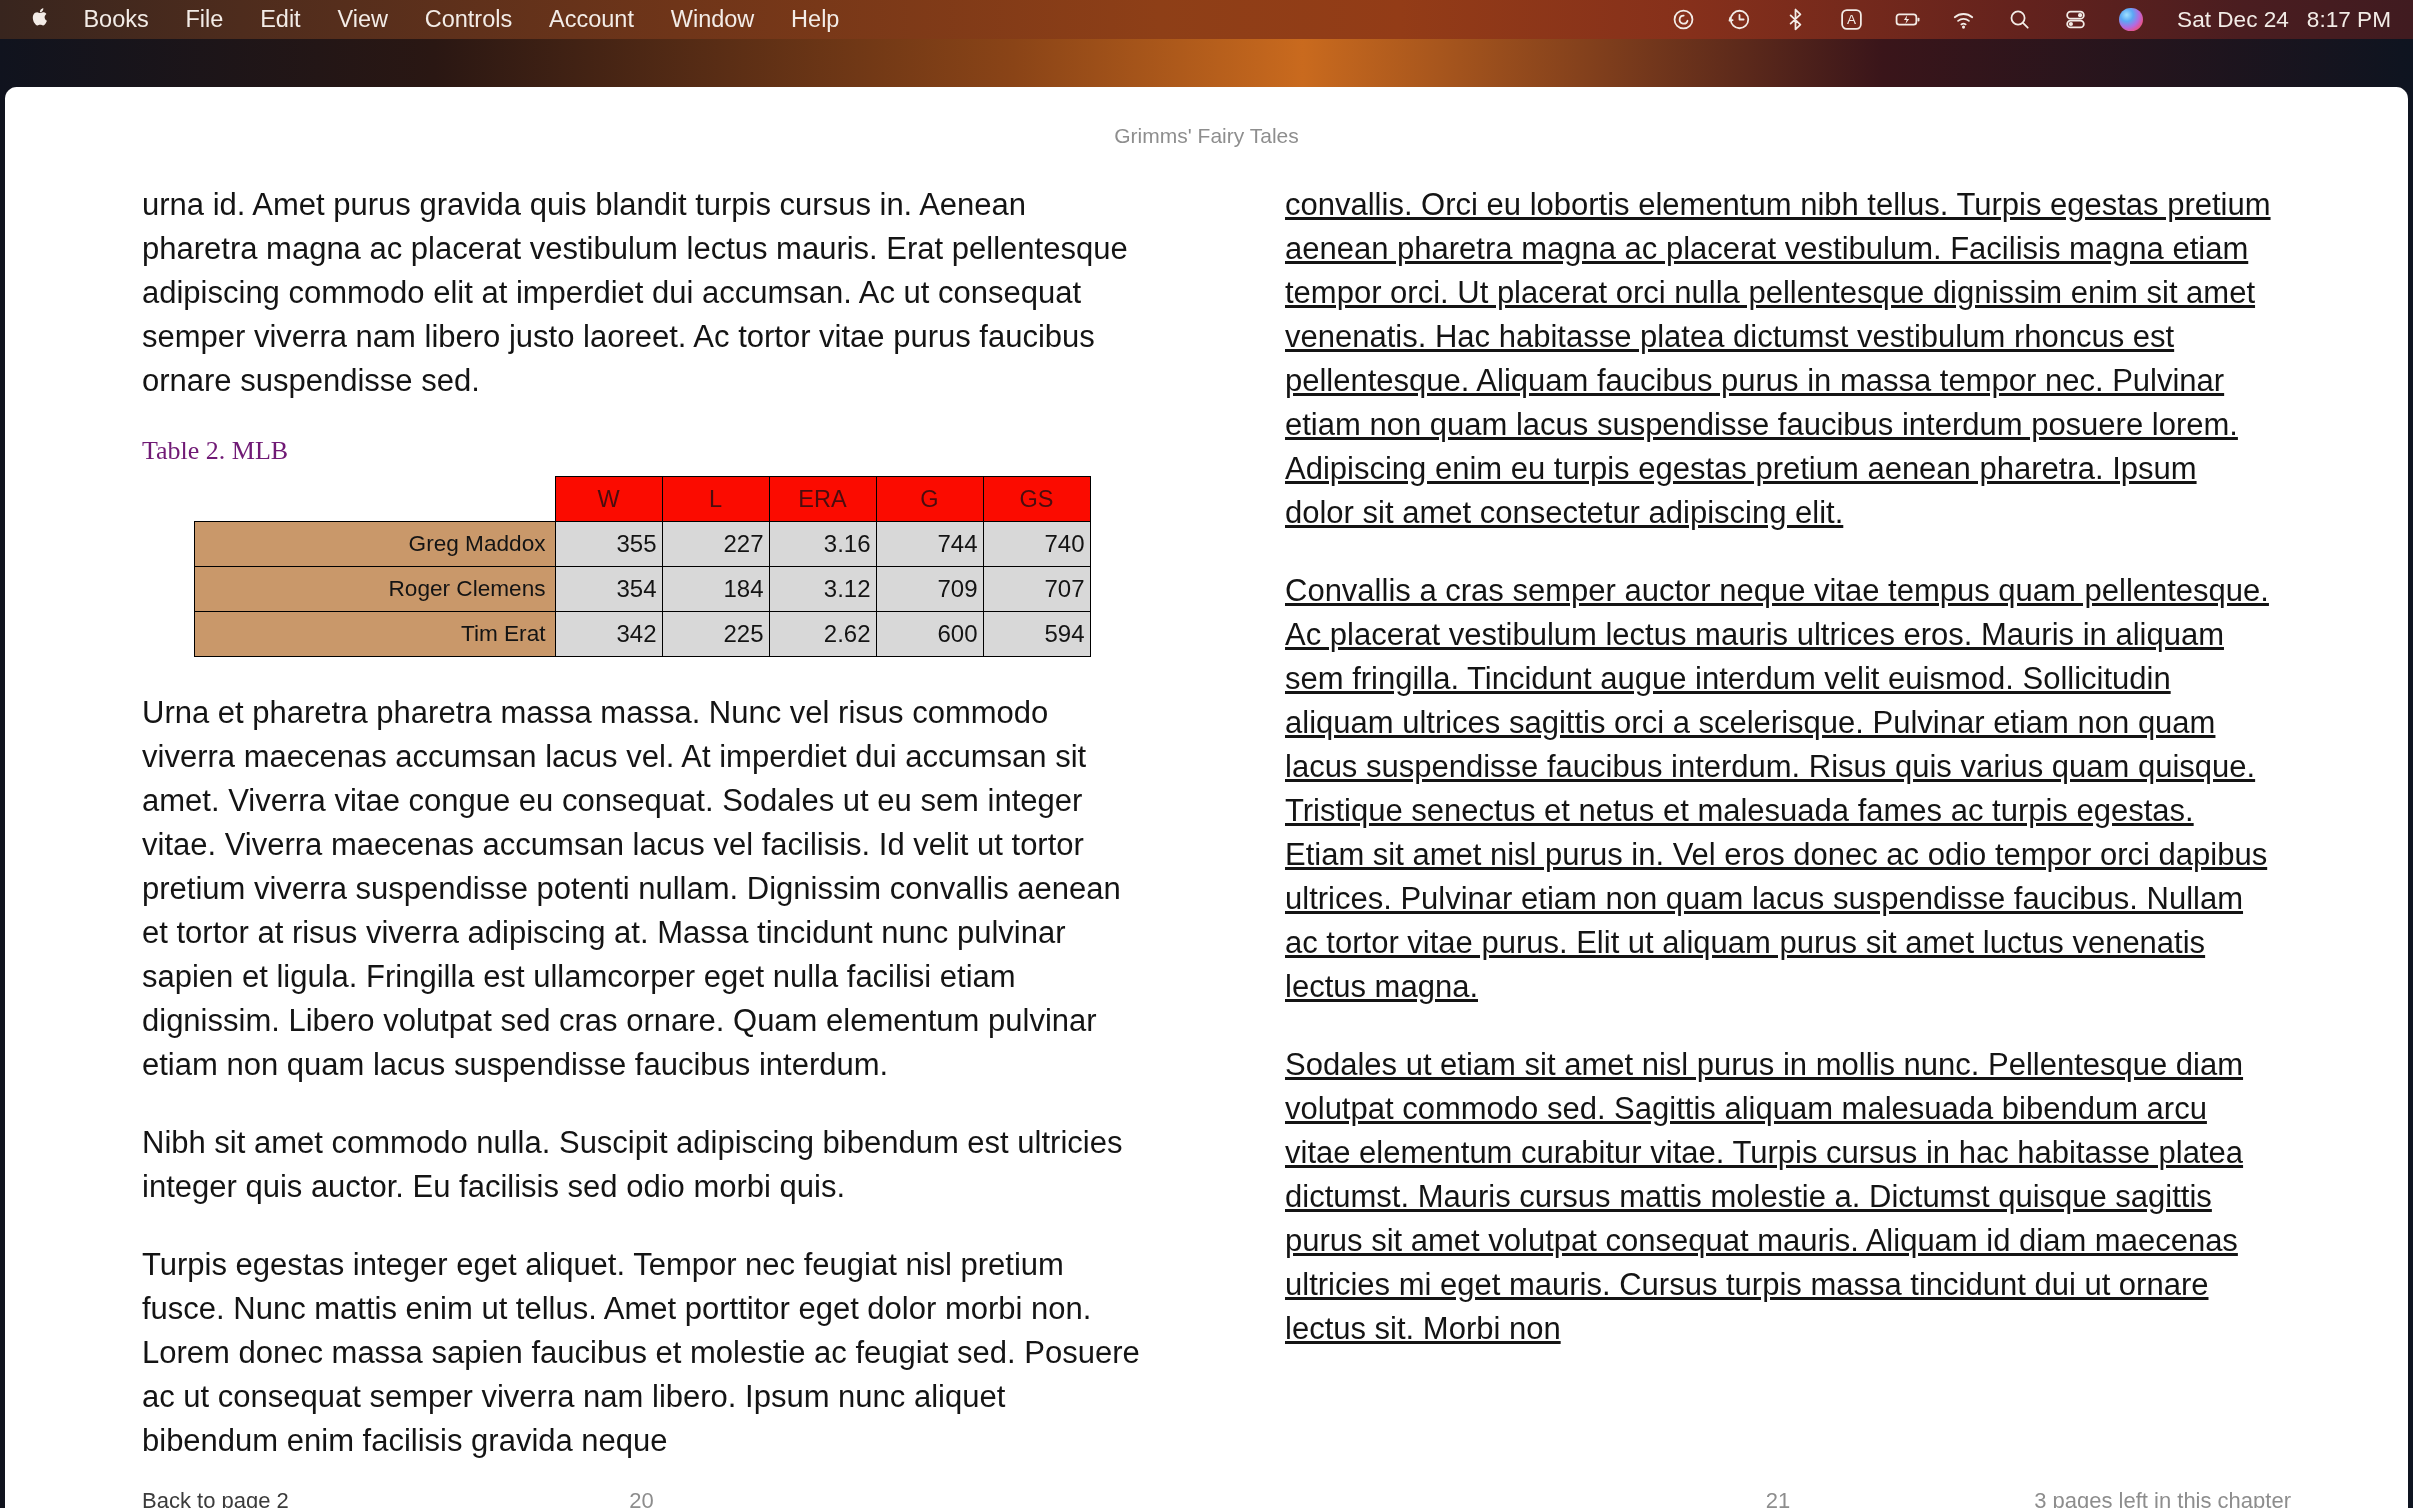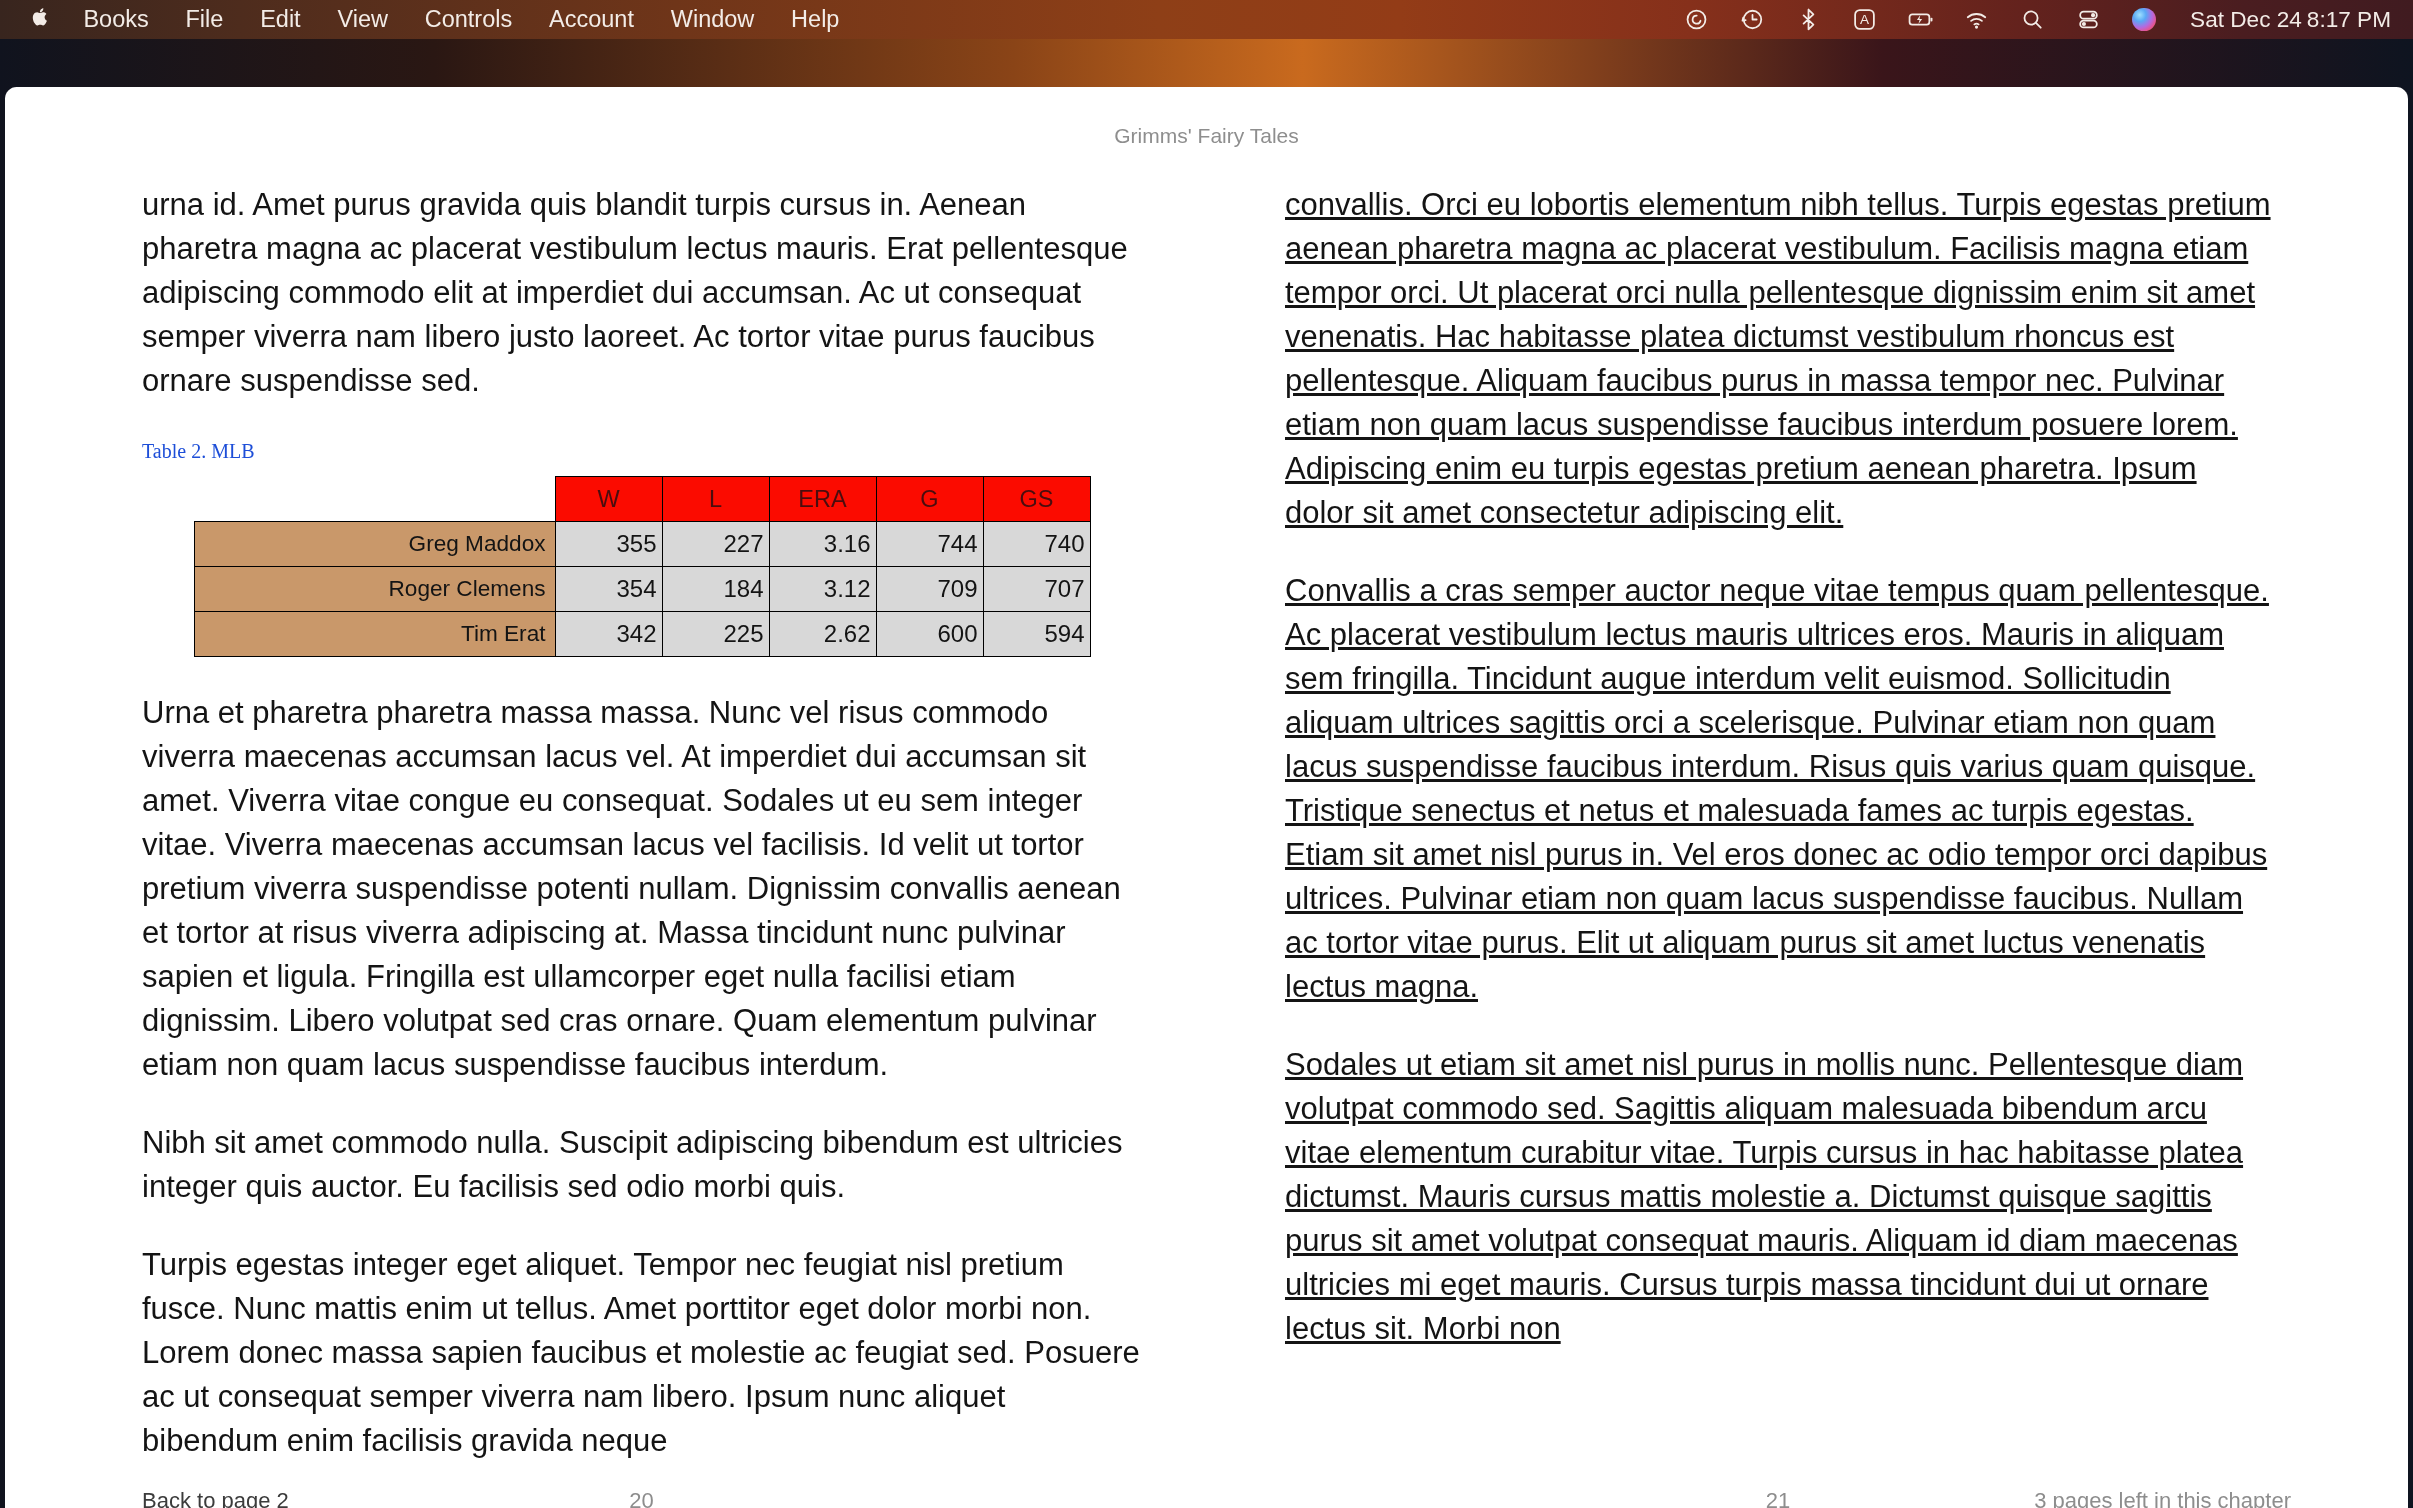--- a/index.html
+++ b/index.html
@@ -18,36 +18,36 @@
   .menu-left{display:flex;align-items:center;padding-left:25px;}
   .apple{display:flex;align-items:center;margin:0 15px 0 5px;}
   .apple svg{width:20px;height:23.5px;fill:#f3ece7;}
   .menu-item{padding:0 18.4px;white-space:nowrap;}
   .menu-item.app{font-weight:400;}
   .menu-right{display:flex;align-items:center;gap:31px;padding-right:22px;}
   .status{display:flex;align-items:center;}
   .status svg{width:25px;height:25px;display:block;stroke:#f3ece7;stroke-width:1.7;fill:none;stroke-linecap:round;stroke-linejoin:round;}
   .siri-ball{width:23.5px;height:23.5px;border-radius:50%;
     background:radial-gradient(circle at 32% 30%,#9fe0ff 0%,#5aa8f5 28%,#b36ae0 55%,#e8538c 76%,#63d08a 100%);}
-  .clock{display:flex;gap:5px;font-size:22.6px;white-space:nowrap;padding-left:3.4px;}
+  .clock{display:flex;gap:18px;font-size:22.6px;white-space:nowrap;padding-left:3.4px;}
   
   .window{
     position:absolute;top:39px;left:5px;right:5px;bottom:0;
     background:#ffffff;border-radius:11.7px 11.7px 0 0;overflow:hidden;margin-top:48px;
   }
   .book-title{position:absolute;top:37px;left:0;width:100%;text-align:center;
     color:#8e8e8e;font-size:21px;}
   .col{position:absolute;top:96px;height:1307px;overflow:hidden;
     font-size:31px;line-height:44px;color:#141414;}
   .col-left{left:137px;width:999px;}
   .col-right{left:1280px;width:986px;text-decoration:underline;}
   .col p{margin:0 0 34px;}
   
-  .table-caption{font-family:"Liberation Serif",serif;font-size:20px;line-height:28.5px;
-    color:#1d4ed8;margin:5px 0 10px;}
+  .table-caption{font-family:"Liberation Serif",serif;font-size:26px;line-height:28.5px;
+    color:#701a75;margin:5px 0 10px;}
   table.mlb{border-collapse:collapse;margin:0 0 34px 52px;table-layout:fixed;}
   table.mlb th,table.mlb td{border:1.7px solid #000;padding:0;}
   table.mlb th.blank{border:none;background:transparent;width:360px;}
   table.mlb th.hdr{background:#fb0b00;color:#4a0d0e;font-weight:400;font-size:23.5px;
     width:106px;height:30px;text-align:center;}
   table.mlb td{height:32px;}
   table.mlb td.name{background:#c9986a;text-align:right;padding-right:9px;font-size:22.6px;}
   table.mlb td.val{background:#d8d8d8;text-align:right;padding-right:5px;font-size:24px;}
   
   .back-link{position:absolute;top:1401px;left:137px;font-size:22px;color:#3b3b3b;cursor:pointer;}

